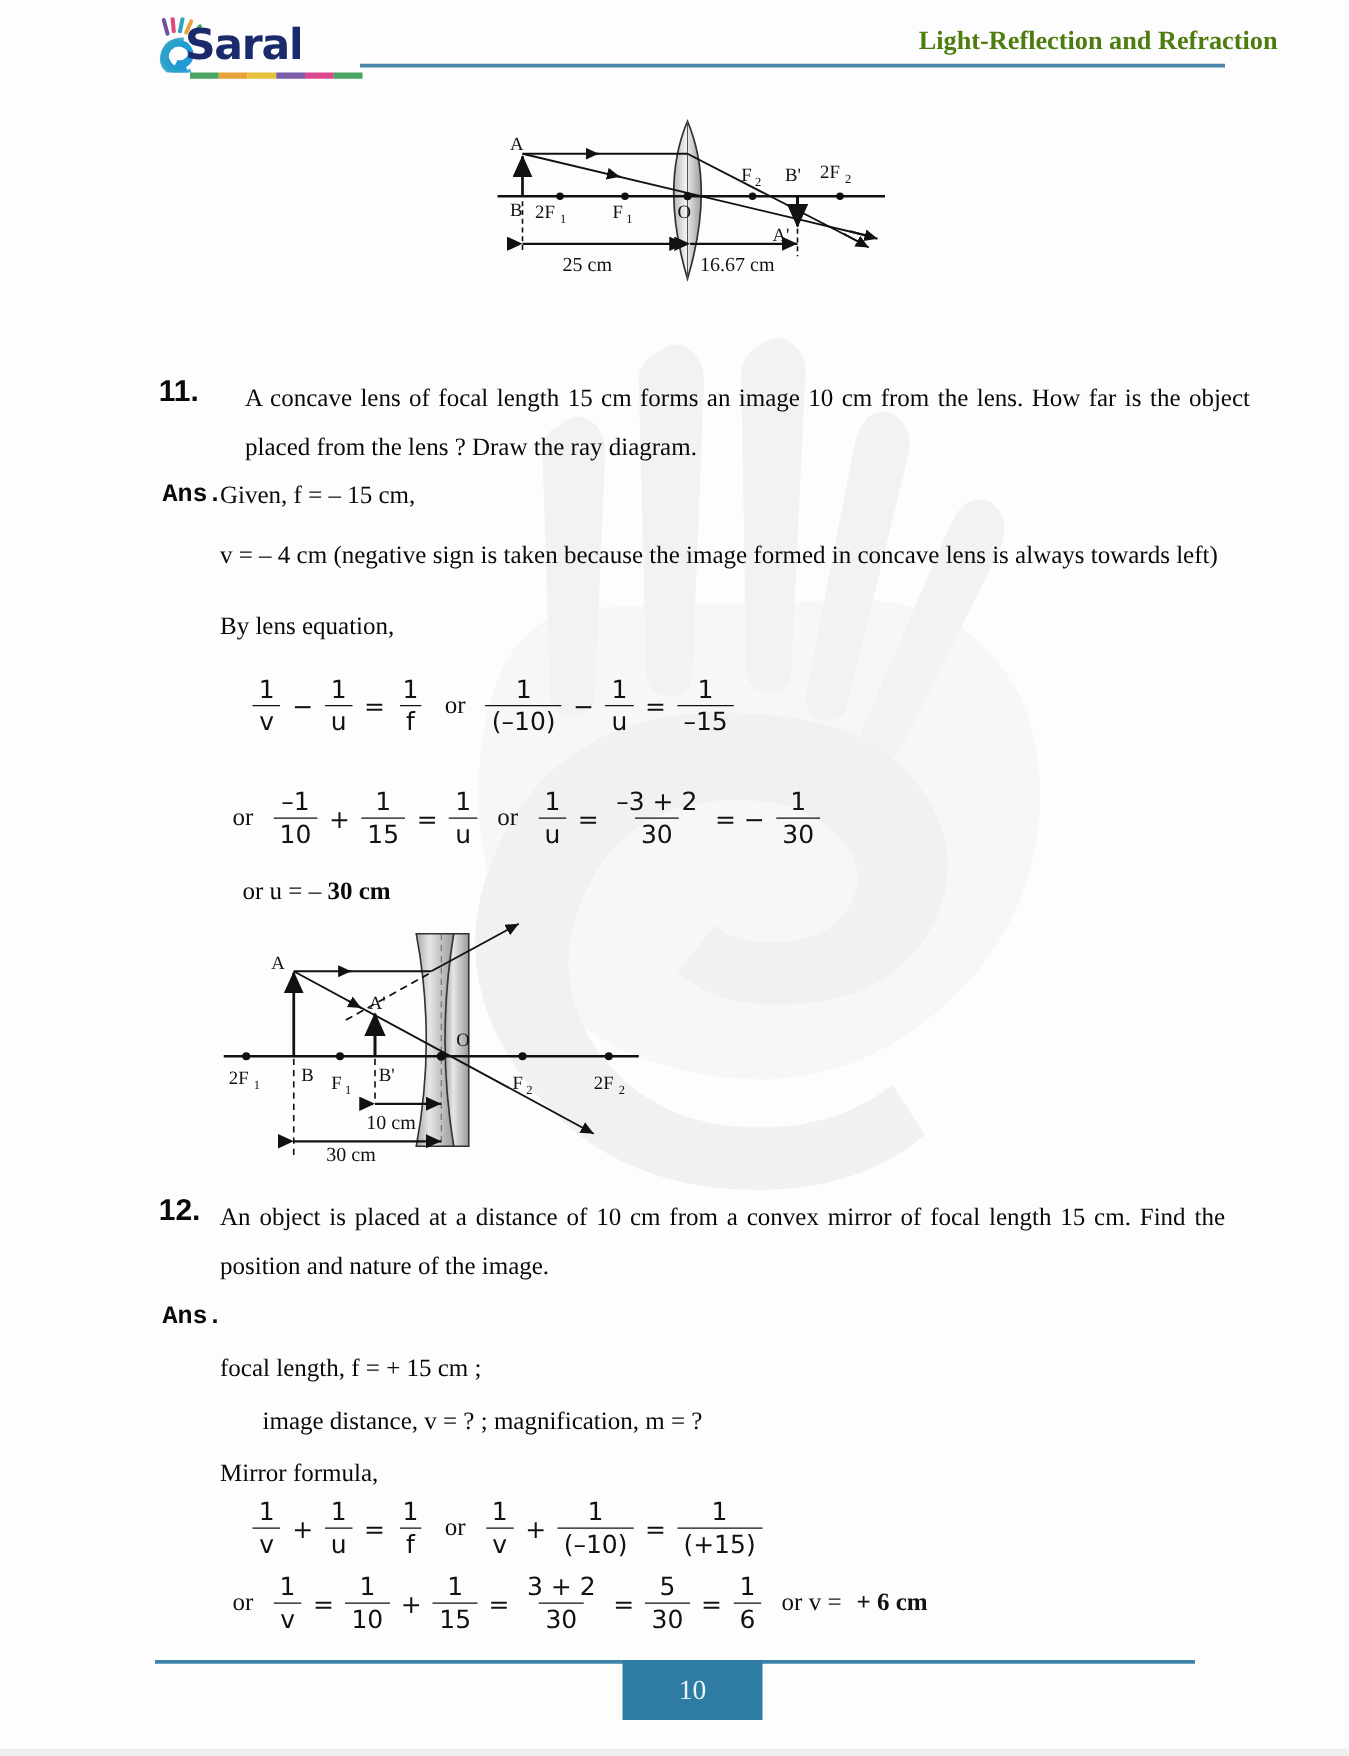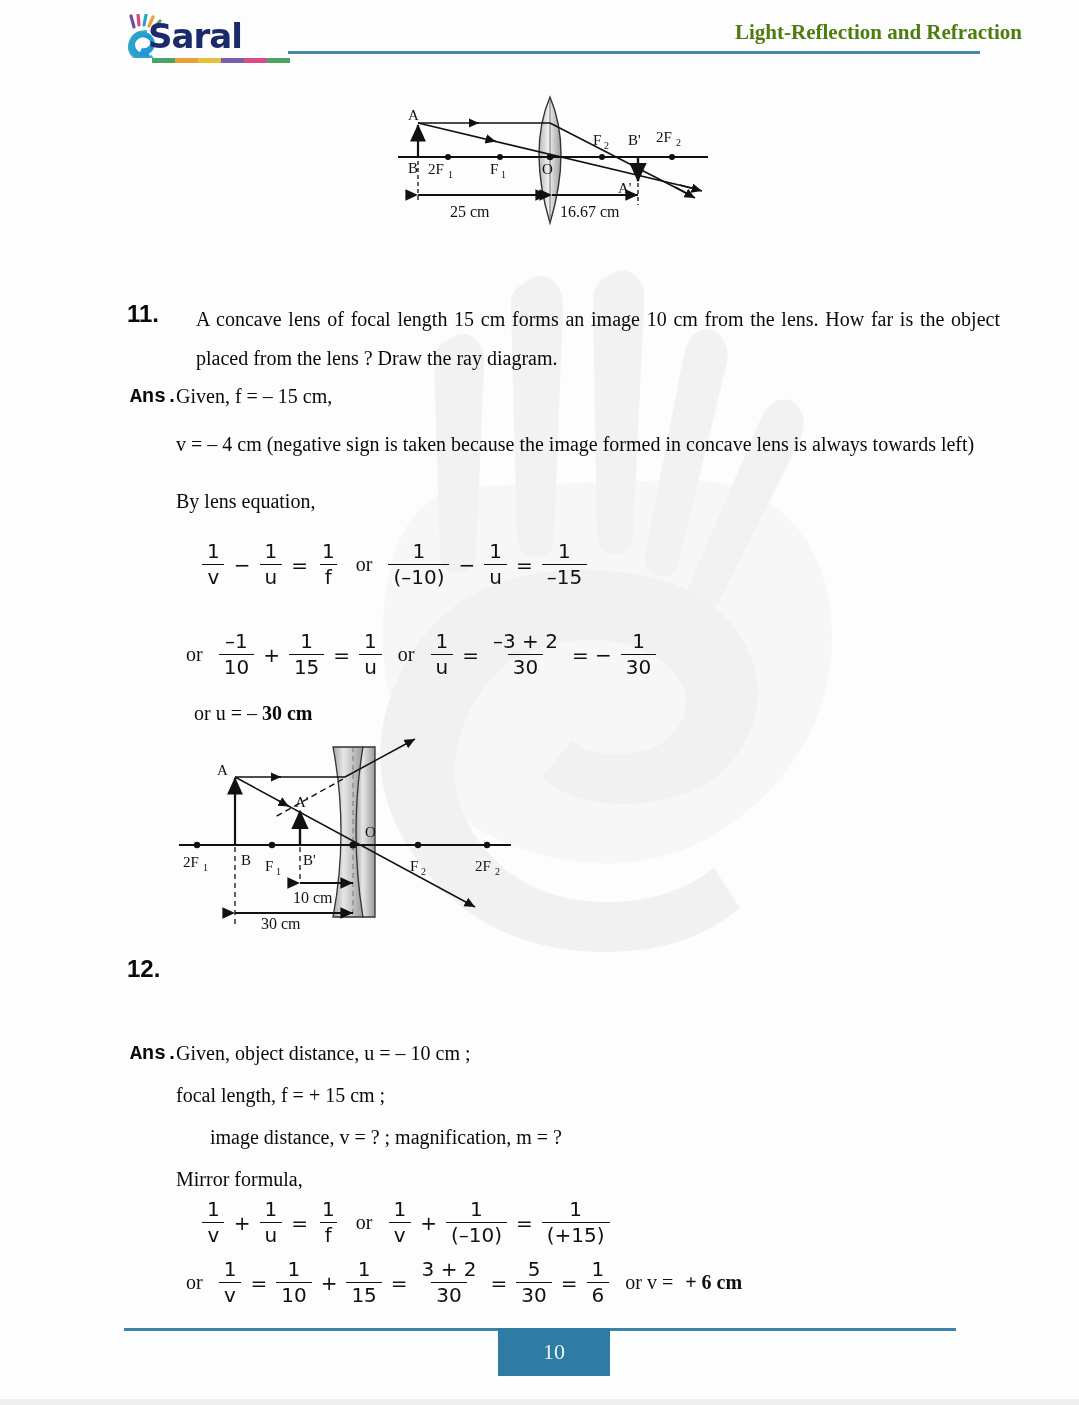--- a/index.html
+++ b/index.html
@@ -392,23 +392,23 @@
       <text x="235" y="136" font-family="Liberation Serif, serif" font-size="15" fill="#111">F</text>
       <text x="246" y="140" font-family="Liberation Serif, serif" font-size="10" fill="#111">2</text>
       <text x="300" y="136" font-family="Liberation Serif, serif" font-size="15" fill="#111">2F</text>
       <text x="320" y="140" font-family="Liberation Serif, serif" font-size="10" fill="#111">2</text>
       <text x="118" y="168" font-family="Liberation Serif, serif" font-size="16" fill="#111">10 cm</text>
       <text x="86" y="194" font-family="Liberation Serif, serif" font-size="16" fill="#111">30 cm</text>
     </svg>
   </div>
 
   <div class="qnum" style="left:127px;top:955px;">12.</div>
+  <div class="ptext just" style="left:176px;top:955px;width:804px;">An object is placed at a distance of 10 cm from a convex mirror of focal length 15 cm. Find the position and nature of the image.</div>
 
   <div class="ansl" style="left:130px;top:1042px;">Ans.</div>
-  <div class="line" style="left:176px;top:1042px;">Given, object distance, u = – 10 cm ;</div>
   <div class="line" style="left:176px;top:1084px;">focal length, f = + 15 cm ;</div>
   <div class="line" style="left:176px;top:1126px;margin-left:34px;">image distance, v = ? ; magnification, m = ?</div>
   <div class="line" style="left:176px;top:1168px;">Mirror formula,</div>
 
   <div class="math" style="left:198px;top:1198px;">
     <span class="frac">
           <span class="num">1</span>
           <span class="den">v</span>
         </span>
     <span class="op">+</span>

